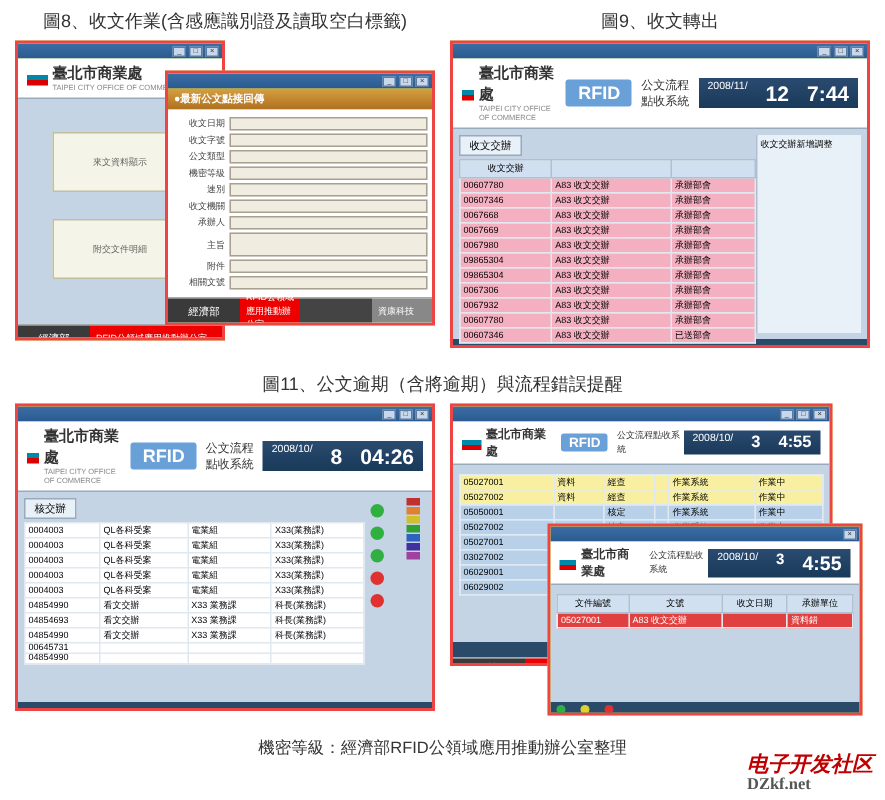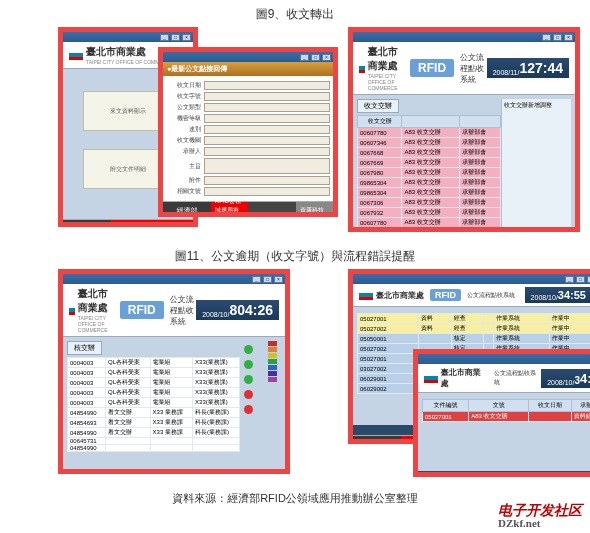--- a/index.html
+++ b/index.html
@@ -8,26 +8,25 @@
       height: 533px;
       background: #fff;
       font-family: "Microsoft JhengHei", "PMingLiU", sans-serif;
       font-size: 11px;
       position: relative;
     }
     .figure-label { text-align: center; font-size: 12px; color: #333; margin: 6px 0 4px; }
     .row { display: flex; justify-content: space-around; gap: 10px; padding: 0 10px; }
     .cell { flex: 1; }
     .app-window {
-      border: 5px solid #ef4444;
+      border: 2px solid #ef4444;
       background: #bef264;
       font-size: 7px;
       position: relative;
       overflow: hidden;
-      margin-left: 48px;
     }
     .titlebar {
       height: 10px;
       background: linear-gradient(#3b6ea5, #2a5a90);
       display: flex;
       justify-content: flex-end;
       align-items: center;
       padding: 0 2px;
       gap: 2px;
     }
@@ -51,22 +50,22 @@
       border-radius: 2px;
     }
     .rfid-sub { color: #333; font-size: 8px; margin-left: 6px; }
     .date-box {
       background: linear-gradient(#2a4a70, #1a3a5a);
       color: #fff;
       padding: 2px 6px;
       font-size: 7px;
       margin-left: auto;
       display: flex;
-      gap: 0;
-      align-items: flex-end;
+      gap: 12px;
+      align-items: flex-start;
     }
     .date-big { font-size: 14px; font-weight: bold; }
     .content-area { background: #c4d4e4; padding: 4px; }
     .tab { background: #e8f0f8; border: 1px solid #9ab; padding: 1px 6px; display: inline-block; font-size: 7px; }
     .data-table { background: #fff; width: 100%; font-size: 6px; border-collapse: collapse; margin-top: 2px; }
     .data-table th { background: #d0e0f0; border: 1px solid #b0c0d0; padding: 1px 2px; font-weight: normal; }
     .data-table td { border: 1px solid #e0e8f0; padding: 0 2px; }
     .pink-row td { background: #f4b0c0; }
     .yellow-row td { background: #f8f0a0; }
     .blue-row td { background: #b8d0e8; }
@@ -123,20 +122,23 @@
     .flag-seal { width: 14px; height: 10px; background: linear-gradient(#fff 33%, #08a 33% 66%, #d00 66%); display: inline-block; vertical-align: middle; margin-right: 3px; }
     .color-blocks { display: flex; flex-direction: column; gap: 1px; margin-right: 4px; }
     .color-blocks span { width: 9px; height: 5px; }
     .legend-right { width: 70px; background: #e8f0f8; border-left: 1px solid #b0c0d0; }
   </style>
 </head>
 <body>
 
 <div class="row">
   <div class="cell">
+      <div class="figure-label">圖8、收文作業(含感應識別證及讀取空白標籤)</div>
+    </div>
+  <div class="cell">
       <div class="figure-label">圖9、收文轉出</div>
     </div>
 </div>
 
 <div class="row">
 
   <div class="cell">
     <div class="fig8-wrap">
       <div class="app-window fig8-win1">
         <div class="titlebar">
@@ -320,21 +322,21 @@
         <span class="dot" style="background:#3070d0"></span>
         <span class="dot" style="background:#e03030"></span>
       </div>
 
     </div>
   </div>
 </div>
 
 <div class="row" style="margin-top:10px">
   <div class="cell">
-      <div class="figure-label">圖11、公文逾期（收文字號）與流程錯誤提醒</div>
+      <div class="figure-label">圖11、公文逾期（含將逾期）與流程錯誤提醒</div>
     </div>
 </div>
 
 <div class="row">
 
   <div class="cell">
     <div class="app-window" style="height:205px">
       <div class="titlebar">
         <div class="winbtn">_</div>
         <div class="winbtn">□</div>
@@ -588,18 +590,18 @@
         <div class="footer-bar" style="height:10px">
           
           
           
         </div>
       </div>
     </div>
   </div>
 </div>
 
-<div class="source-line">資料來源：經濟部RFID公領域應用推動辦公室整理</div>
+<div class="source-line">機密等級：經濟部RFID公領域應用推動辦公室整理</div>
 
 <div class="watermark">
   <span>电子开发社区</span>
   <span class="sub">DZkf.net</span>
 </div>
 
 </body></html>

